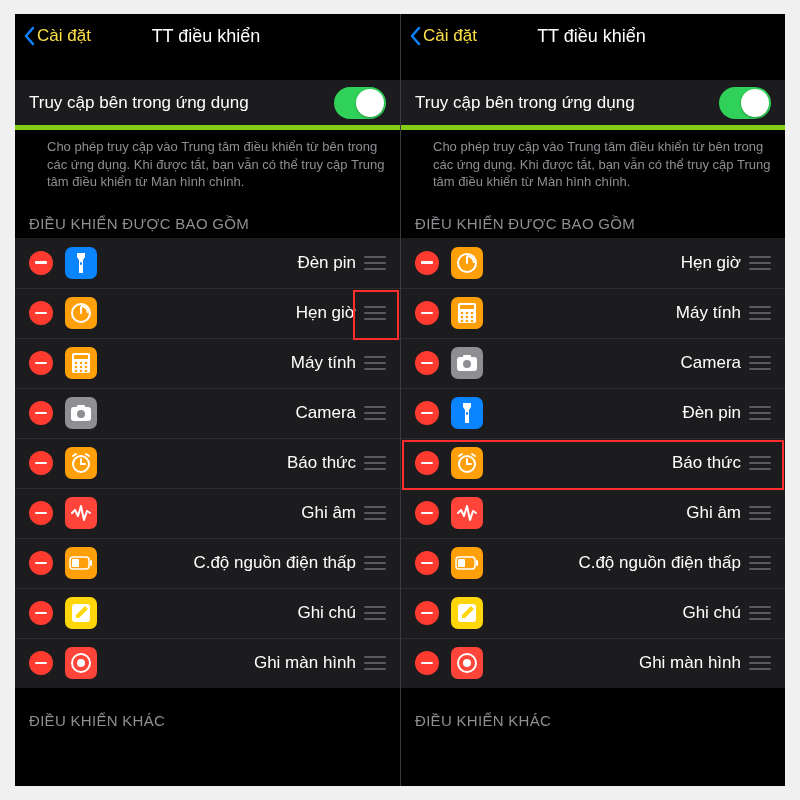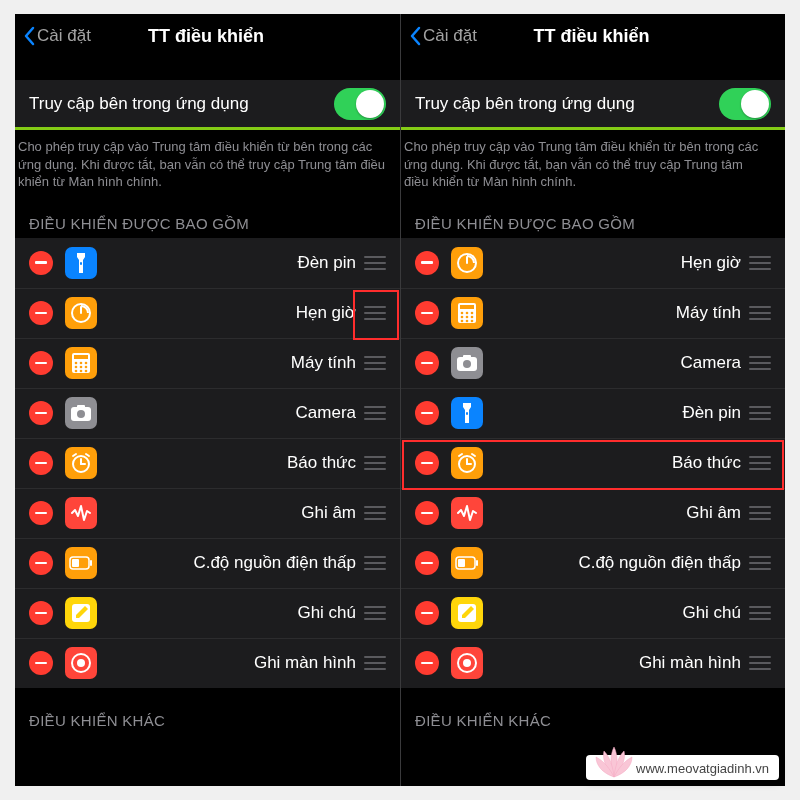--- a/index.html
+++ b/index.html
@@ -37,51 +37,51 @@
   .phone + .phone { border-left: 1px solid #3a3a3c; }
   .nav {
     height: 44px;
     display: flex;
     align-items: center;
     position: relative;
     padding: 0 8px;
   }
   .back {
     display: flex; align-items: center;
-    color: #a3a3a3; font-size: 17px;
+    color: #fde047; font-size: 17px;
   }
   .back svg { margin-right: 2px; }
   .nav-title {
     position: absolute; left: 0; right: 3px;
-    text-align: center; font-weight: 700; font-size: 18px; color: #fff;
+    text-align: center; font-weight: 400; font-size: 18px; color: #fff;
     pointer-events: none;
   }
   .section-gap { height: 22px; }
   .cell {
     background: #1c1c1e;
     min-height: 50px;
     display: flex; align-items: center;
     padding: 0 14px;
-    border-bottom: 3px solid #84cc16;
+    border-bottom: 5px solid #84cc16;
     position: relative;
   }
   .cell:last-child { border-bottom: none; }
   .cell .label { flex: 1; font-size: 17px; color: #fff; }
   .toggle {
     width: 52px; height: 32px; border-radius: 16px;
     background: #30d158; position: relative;
   }
   .toggle::after {
     content: ""; position: absolute; right: 2px; top: 2px;
     width: 28px; height: 28px; border-radius: 50%; background: #fff;
     box-shadow: 0 1px 2px rgba(0,0,0,.3);
   }
   .footer {
     color: #8e8e93; font-size: 13px; line-height: 1.35;
-    padding: 8px 14px 0 3px;
+    padding: 8px 14px 0 32px;
   }
   .header-label {
     color: #8e8e93; font-size: 15px; letter-spacing: .3px;
     padding: 24px 14px 6px 14px; text-transform: uppercase;
   }
   .list { background: #1c1c1e; text-align: right; }
   .row {
     display: flex; align-items: center;
     padding: 8px 14px;
     border-top: 1px solid #2c2c2e;
@@ -484,27 +484,15 @@
               <span></span>
             </div>
           </div>
         </div>
 
       <div class="header-label">ĐIỀU KHIỂN KHÁC</div>
 
       <div class="highlight-box" style="left:1px; right:1px; top:426px; height:50px;"></div>
     </div>
 
-    <div class="watermark">
-      <svg class="lotus" width="48" height="48" viewBox="0 0 48 48">
-        <g fill="#f9c6d6" stroke="#f4a9c2" stroke-width="0.5">
-          <path d="M24 10 C20 18 20 28 24 40 C28 28 28 18 24 10Z"></path>
-          <path d="M24 40 C16 32 12 22 14 14 C20 20 23 30 24 40Z"></path>
-          <path d="M24 40 C32 32 36 22 34 14 C28 20 25 30 24 40Z"></path>
-          <path d="M24 40 C12 36 6 28 6 20 C14 24 20 32 24 40Z"></path>
-          <path d="M24 40 C36 36 42 28 42 20 C34 24 28 32 24 40Z"></path>
-        </g>
-      </svg>
-      <span>www.meovatgiadinh.vn</span>
-    </div>
 
   </div>
 </div>
 
 </body></html>

